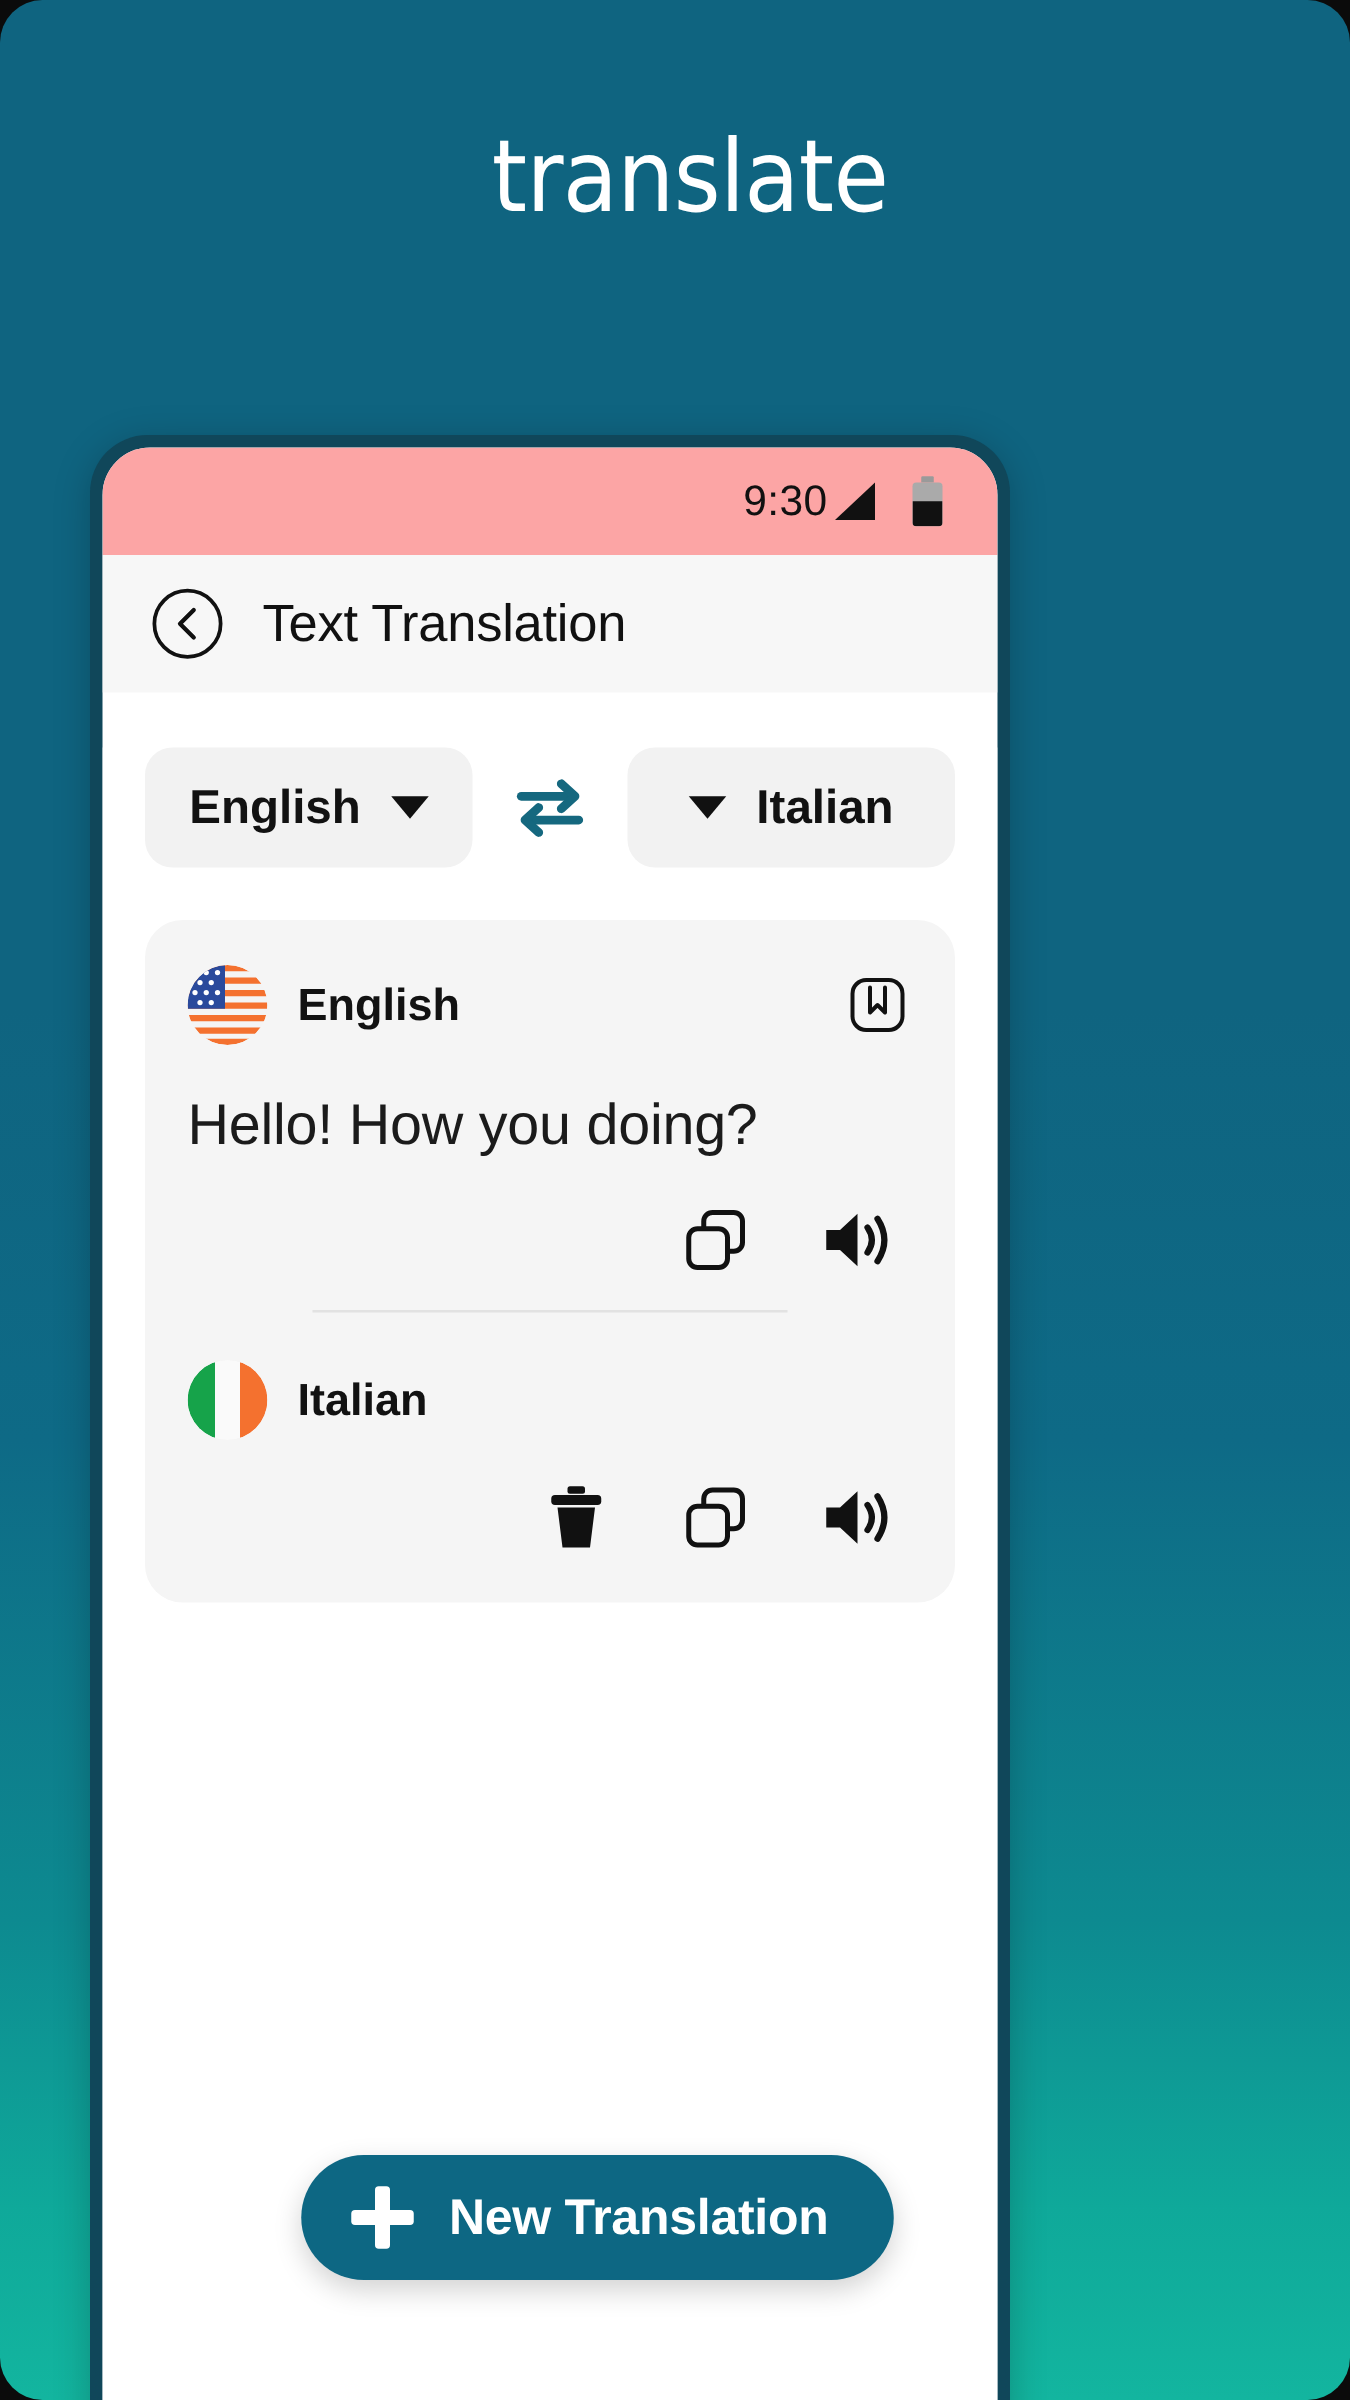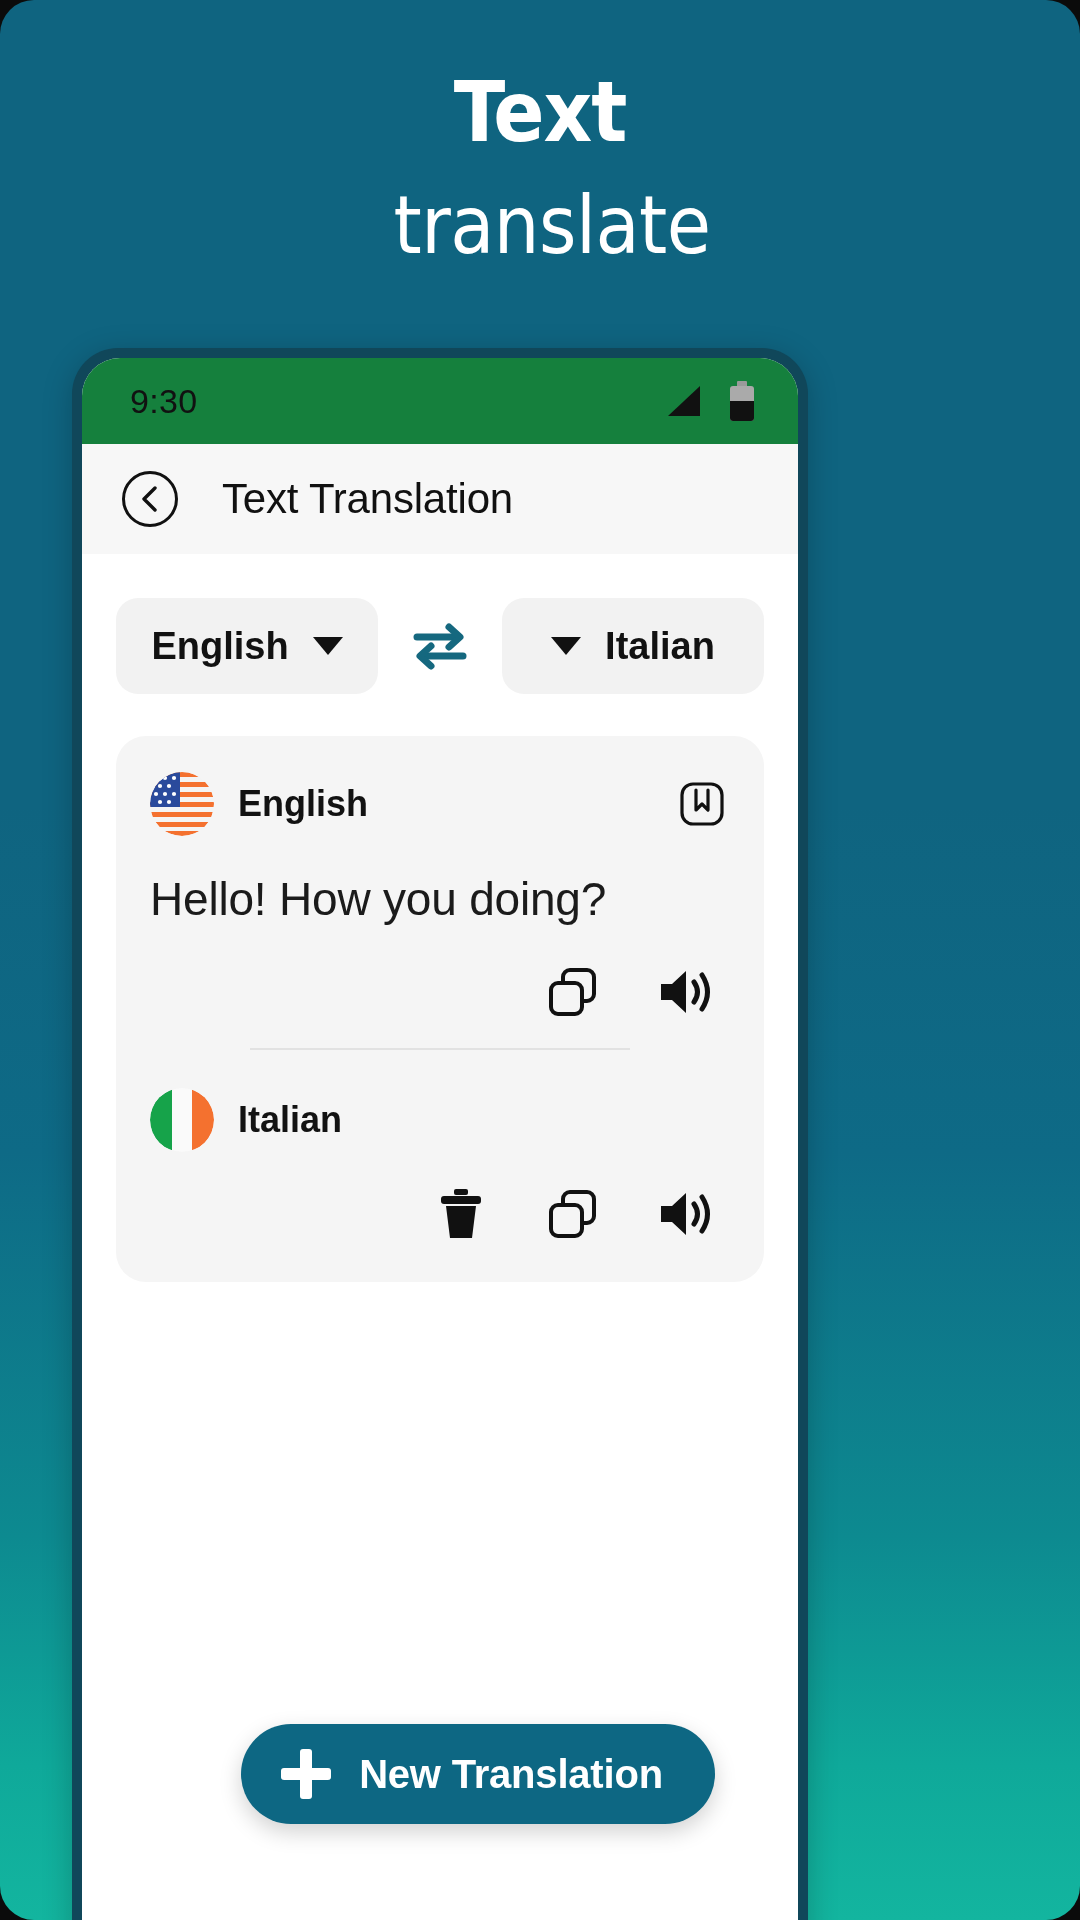--- a/index.html
+++ b/index.html
@@ -64,23 +64,23 @@
     width:100%; height:100%;
     background:#ffffff;
     border-radius:38px 38px 0 0;
     overflow:hidden;
     position:relative;
   }
 
   
   .statusbar {
     height:86px;
-    background:#15803d;
+    background:#fca5a5;
     display:flex; align-items:center;
-    justify-content:space-between;
+    justify-content:flex-end;
     padding:0 44px 0 48px;
   }
   .status-time {
     font-size:34px; font-weight:500; color:#111;
     letter-spacing:0.3px;
   }
   .status-icons { display:flex; align-items:center; gap:28px; }
   .signal-icon { width:40px; height:34px; display:block; }
   .battery-icon { width:24px; height:40px; position:relative; }
   .battery-icon .cap {
@@ -108,21 +108,20 @@
   .back-btn {
     width:56px; height:56px; flex:0 0 auto;
     border:3px solid #111; border-radius:50%;
     display:flex; align-items:center; justify-content:center;
     background:transparent;
   }
   .back-btn svg { display:block; }
   .appbar-title {
     font-size:42px; font-weight:500; color:#111;
     letter-spacing:-0.2px;
-    margin-left:12px;
   }
 
   
   .app-body {
     background:#ffffff;
     height:calc(100% - 196px);
     padding:0 34px;
     position:relative;
   }
 
@@ -229,21 +228,20 @@
     font-size:40px; font-weight:bold; color:#ffffff;
     letter-spacing:-0.2px;
   }
 </style>
 </head>
 <body>
 
 <div class="promo">
 
   <div class="headline">
-    <span class="line1">Text</span>
     <span class="line2">translate</span>
   </div>
 
   <div class="phone">
     <div class="screen">
 
       <div class="statusbar">
         <div class="status-time">9:30</div>
         <div class="status-icons">
           <svg class="signal-icon" viewBox="0 0 40 34">

